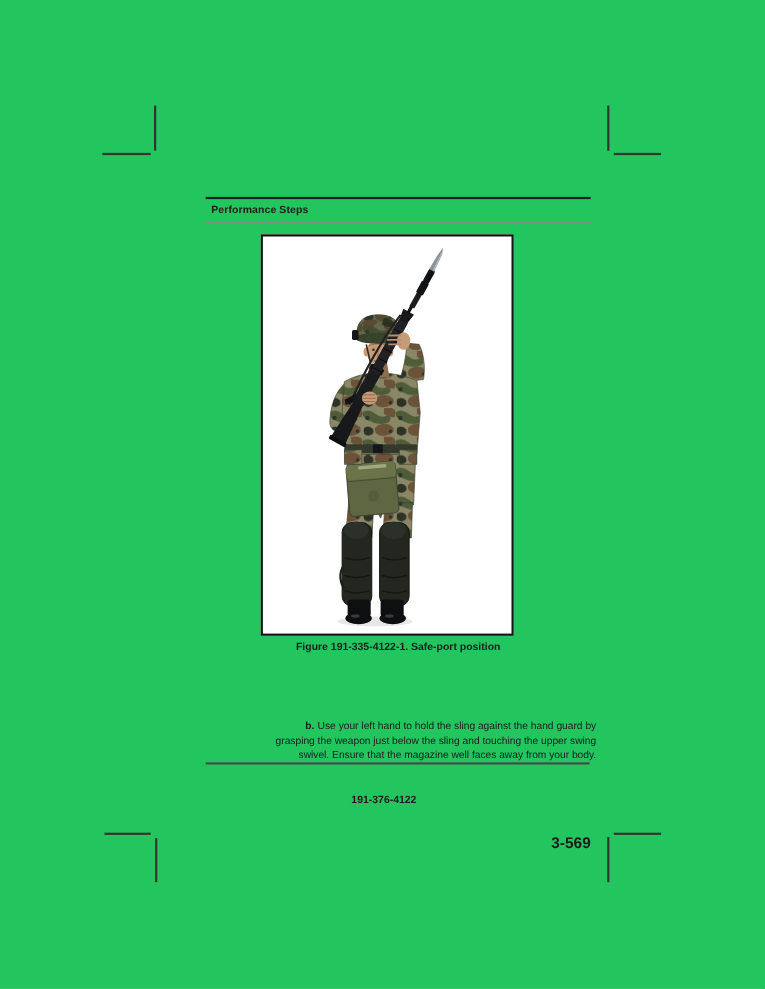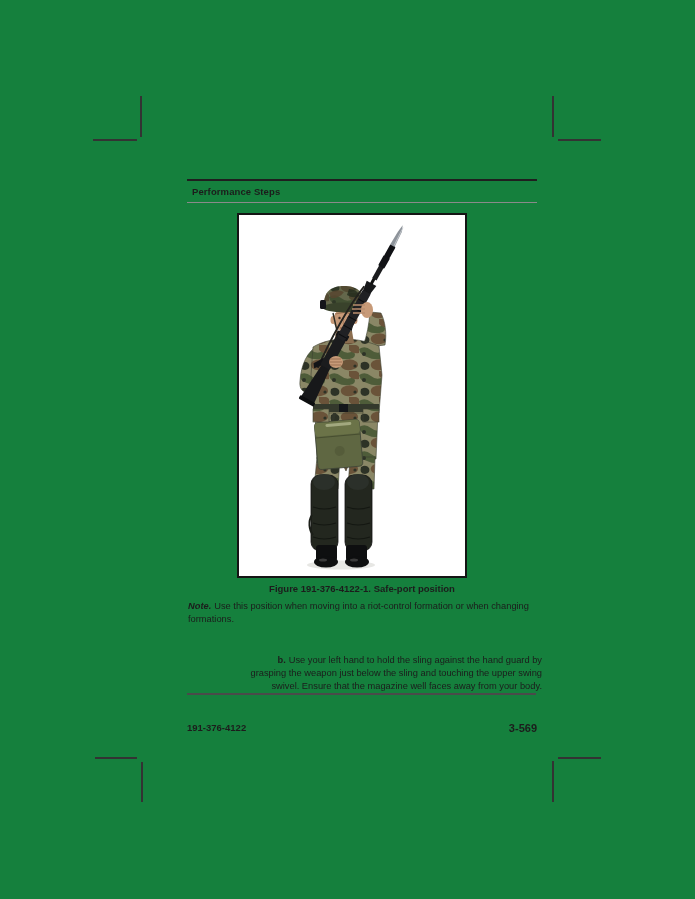--- a/index.html
+++ b/index.html
@@ -1,38 +1,38 @@
 <!DOCTYPE html>
 <html><head>
 <meta charset="utf-8">
 <style>
   html,body{margin:0;padding:0;background:#fff;}
-  #page{position:relative;width:695px;height:899px;background:#15803d;overflow:hidden;
+  #page{position:relative;width:695px;height:899px;background:#22c55e;overflow:hidden;
         font-family:"Liberation Sans","DejaVu Sans",sans-serif;color:#1c1c1c;}
   .abs{position:absolute;}
   
   .mark{position:absolute;background:#333;}
   
   .rule-top{left:187px;top:179px;width:350px;height:2px;background:#1f1f1f;}
   .rule-mid{left:187px;top:202px;width:350px;height:1px;background:#8a8a8a;}
   .header-title{left:192px;top:186px;font-size:9.5px;font-weight:bold;letter-spacing:.1px;}
   
   .figure-box{left:237px;top:213px;width:226px;height:361px;border:2px solid #141414;background:#fff;}
   .figure-box svg{position:absolute;left:0;top:0;width:100%;height:100%;}
   .figure-caption{left:187px;top:583px;width:350px;text-align:center;font-size:9.5px;font-weight:bold;}
   
   .para{left:188px;width:354px;font-size:9.3px;line-height:13px;}
   .para .lines{white-space:pre-line;}
   .lead{font-weight:bold;margin-right:3px;}
   .lead.italic{font-style:italic;}
   .indent{text-indent:19px;}
   .rule-bottom{left:187px;top:693px;width:349px;height:2px;background:#4a4a4a;}
   
-  .footer-doc{left:187px;top:722px;width:324px;text-align:left;font-size:9.5px;font-weight:bold;}
-  .footer-page{left:450px;top:722px;width:87px;text-align:right;font-size:11px;font-weight:bold;}
+  .footer-doc{left:187px;top:722px;width:324px;text-align:center;font-size:9.5px;font-weight:bold;}
+  .footer-page{left:450px;top:758px;width:87px;text-align:right;font-size:14px;font-weight:bold;}
 </style>
 </head>
 <body>
 
 <div id="page">
 
   <div class="mark" style="left:93px;top:139px;width:44px;height:2px;"></div>
   <div class="mark" style="left:140px;top:96px;width:2px;height:41px;"></div>
   <div class="mark" style="left:558px;top:139px;width:43px;height:2px;"></div>
   <div class="mark" style="left:552px;top:96px;width:2px;height:41px;"></div>
@@ -133,26 +133,22 @@
         <line x1="69.5" y1="-12" x2="70.5" y2="8" stroke="#c6cacf" stroke-width="0.8"></line>
       </g>
 
       <ellipse cx="97" cy="147" rx="7" ry="6" fill="#c79a78"></ellipse>
       <path d="M91,144 L102,144 M90,147 L103,147 M91,150 L102,150" stroke="#9a7052" stroke-width="1" fill="none"></path>
       <ellipse cx="128" cy="95" rx="6" ry="8" fill="#c79a78"></ellipse>
       <path d="M126,90 L114,90 M126,94 L113,94 M126,98 L114,98" stroke="#b98d6d" stroke-width="1.6" fill="none"></path>
     </svg>
   </div>
 
-  <div class="abs figure-caption">Figure 191-376-4122-1. Safe-port position</div>
+  <div class="abs figure-caption">Figure 191-335-4122-1. Safe-port position</div>
 
-  <div class="abs para" style="top:600px;">
-    <span class="lead italic">Note.</span><span class="lines">Use this position when moving into a riot-control formation or when changing
-formations.</span>
-  </div>
 
 
   <div class="abs para indent" style="top:654px;text-align:right;">
     <span class="lead">b.</span><span class="lines">Use your left hand to hold the sling against the hand guard by
 grasping the weapon just below the sling and touching the upper swing
 swivel. Ensure that the magazine well faces away from your body.</span>
   </div>
 
   <div class="abs rule-bottom"></div>
 

